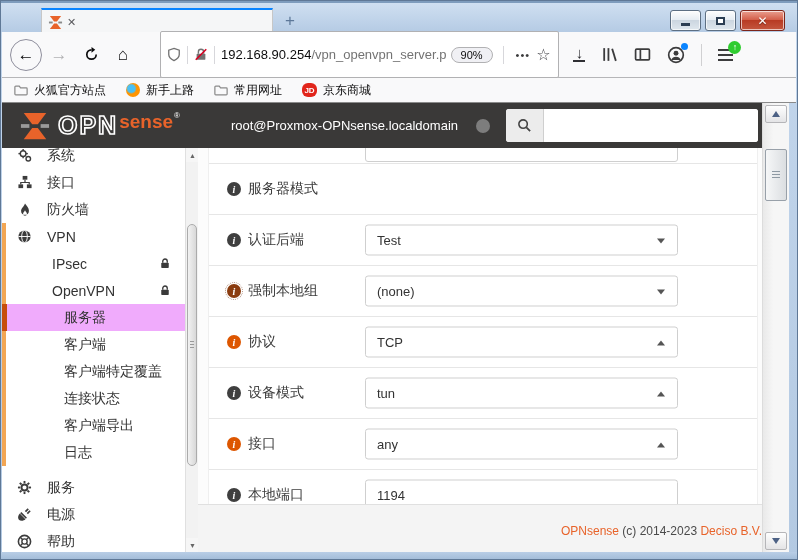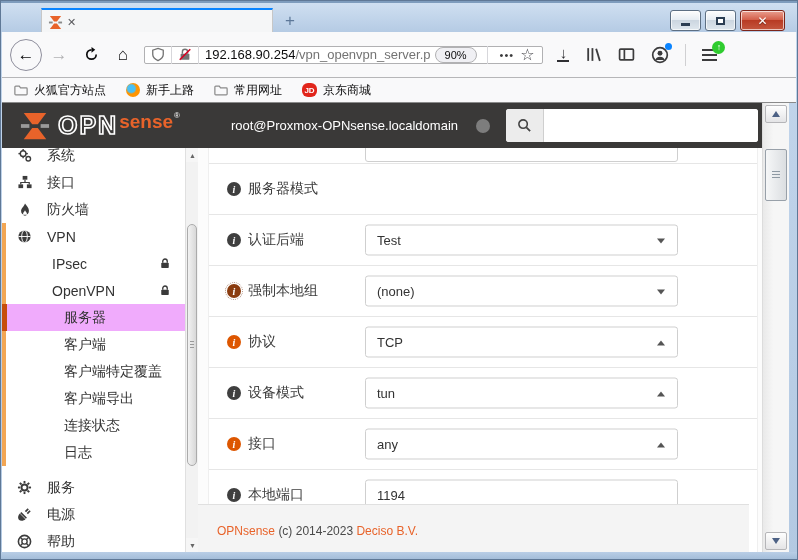--- a/index.html
+++ b/index.html
@@ -27,21 +27,21 @@
     border-color:#7c251a; color:#fff; font-size:12px; font-weight:bold; width:45px;
     text-shadow:0 1px 1px #00000066; }
 
   
   .toolbar { position:absolute; left:1px; right:1px; top:31px; height:46px; background:#f9f9fa;
     border-bottom:1px solid #b6b6b8; display:flex; align-items:center; padding:0 8px; }
   .nav-btn { width:30px; height:30px; display:flex; align-items:center; justify-content:center;
     font-size:17px; color:#0c0c0d; margin-right:2px; }
   .nav-back { border:1px solid #8f8f9d; border-radius:50%; width:32px; height:32px; background:#f9f9fa; }
   .nav-fwd { color:#b1b1b3; }
-  .urlbar { flex:0 0 318px; height:18px; margin-left:4px; background:#fff; border:1px solid #b1b1b3;
+  .urlbar { flex:0 0 318px; height:47px; margin-left:20px; background:#fff; border:1px solid #b1b1b3;
     border-radius:2px; display:flex; align-items:center; padding:0 6px; }
   .u-sep { width:1px; height:18px; background:#d7d7db; margin:0 6px; }
   .url-text { flex:1; font-size:13px; white-space:nowrap; overflow:hidden; }
   .url-host { color:#0c0c0d; }
   .url-path { color:#737373; }
   .zoom-pill { font-size:11px; color:#0c0c0d; border:1px solid #b1b1b3; border-radius:10px;
     padding:1px 9px; background:#f0f0f4; margin:0 4px; }
   .dots { font-size:11px; letter-spacing:1px; color:#3c3c3d; margin:0 6px; }
   .star { font-size:16px; color:#4a4a4f; margin-right:2px; }
   .tb-icons { display:flex; align-items:center; margin-left:14px; gap:16px; }
@@ -128,22 +128,22 @@
   .field { position:absolute; left:156px; top:50%; transform:translateY(-50%); width:313px; height:31px;
     background:#fff; border:1px solid #cfcfcf; border-radius:3px; font-size:13px; color:#333;
     display:flex; align-items:center; padding:0 26px 0 11px; }
   .row-stub .field { top:-17px; transform:none; }
   .field::after { content:""; position:absolute; right:12px; top:50%; border:4px solid transparent; }
   .caret-down::after { border-top:5px solid #555; margin-top:-2px; }
   .caret-up::after { border-bottom:5px solid #555; margin-top:-6px; }
   .finput { position:absolute; left:156px; top:50%; transform:translateY(-50%); width:313px; height:31px;
     border:1px solid #cfcfcf; border-radius:3px; font-size:13px; color:#333; padding:0 11px; outline:none;
     font-family:"Liberation Sans","DejaVu Sans",sans-serif; }
-  .cfooter { position:absolute; left:0; right:13px; bottom:0; height:48px; background:#f4f4f4;
-    border-top:1px solid #e0e0e0; font-size:12px; padding:19px 0 0 19px; color:#4a4a4a; z-index:5; }
+  .cfooter { position:absolute; left:0; right:0; bottom:0; height:48px; background:#f4f4f4;
+    border-top:1px solid #e0e0e0; font-size:12px; padding:19px 0 0 19px; color:#4a4a4a; z-index:5;text-align:right; }
   .flink { color:#e8632a; text-decoration:none; }
 
   
   .vscroll { position:absolute; right:0; top:0; width:27px; bottom:0;
     background:linear-gradient(to right,#e9e9e9,#f6f6f6 40%,#f6f6f6); border-left:1px solid #dcdcdc; }
   .vs-btn { position:absolute; left:2px; right:2px; height:18px; border:1px solid #b5b5b8; border-radius:2px;
     background:linear-gradient(#fefefe,#e4e4e6); display:flex; align-items:center; justify-content:center; }
   .vs-up { top:2px; } .vs-down { bottom:2px; }
   .tri-up { border:4px solid transparent; border-bottom:6px solid #4d6185; margin-top:-4px; }
   .tri-down { border:4px solid transparent; border-top:6px solid #4d6185; margin-bottom:-4px; }
@@ -358,24 +358,24 @@
         <li class="lv2 grp sel">
           <span>服务器</span>
         </li>
         <li class="lv2 grp">
           <span>客户端</span>
         </li>
         <li class="lv2 grp">
           <span>客户端特定覆盖</span>
         </li>
         <li class="lv2 grp">
+          <span>连接状态</span>
+        </li>
+        <li class="lv2 grp">
           <span>客户端导出</span>
-        </li>
-        <li class="lv2 grp">
-          <span>连接状态</span>
         </li>
         <li class="lv2 grp">
           <span>日志</span>
         </li>
         <li class="lv0 gap-before">
           <span class="sicon">
               <svg width="15" height="15" viewBox="0 0 16 16">
                 <circle cx="8" cy="8" r="3.2" fill="none" stroke="#3c3c3c" stroke-width="2"></circle>
                 <g stroke="#3c3c3c" stroke-width="2">
                   <line x1="8" y1="1" x2="8" y2="3.5"></line>

